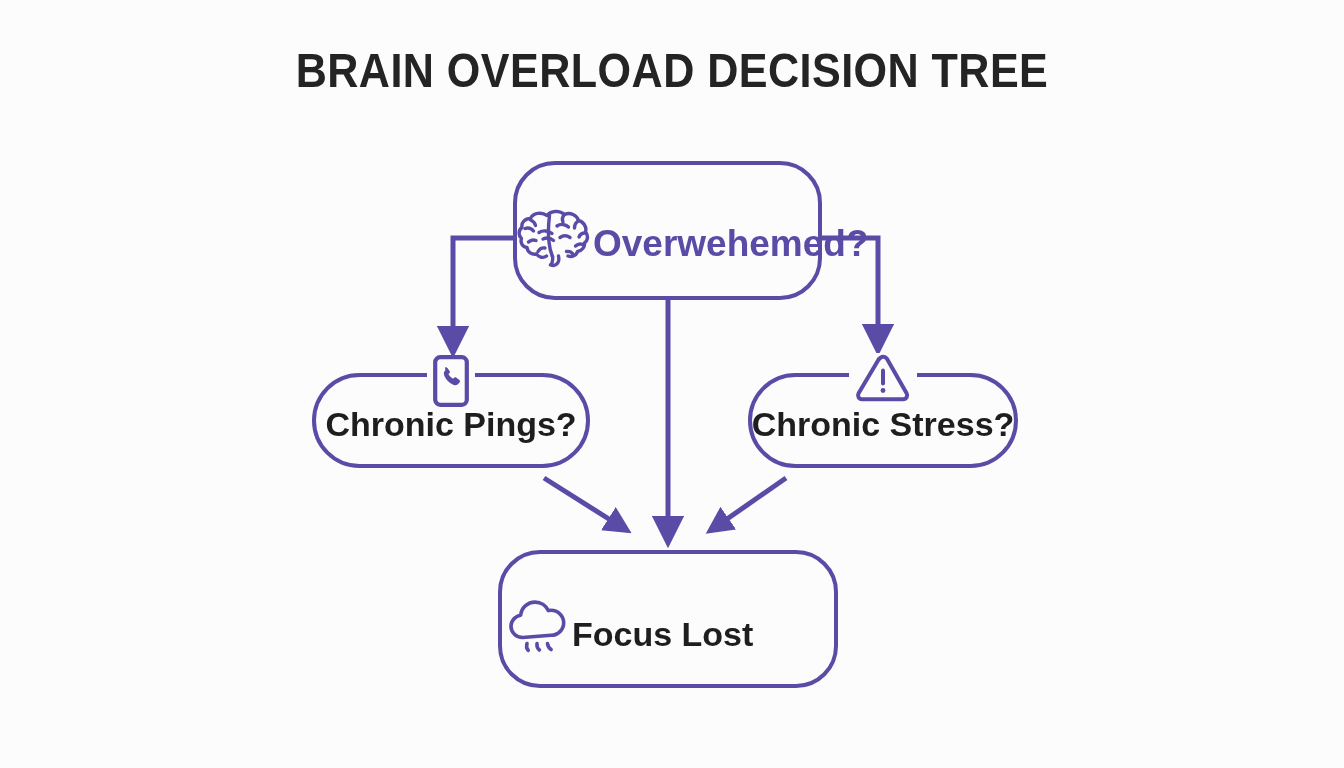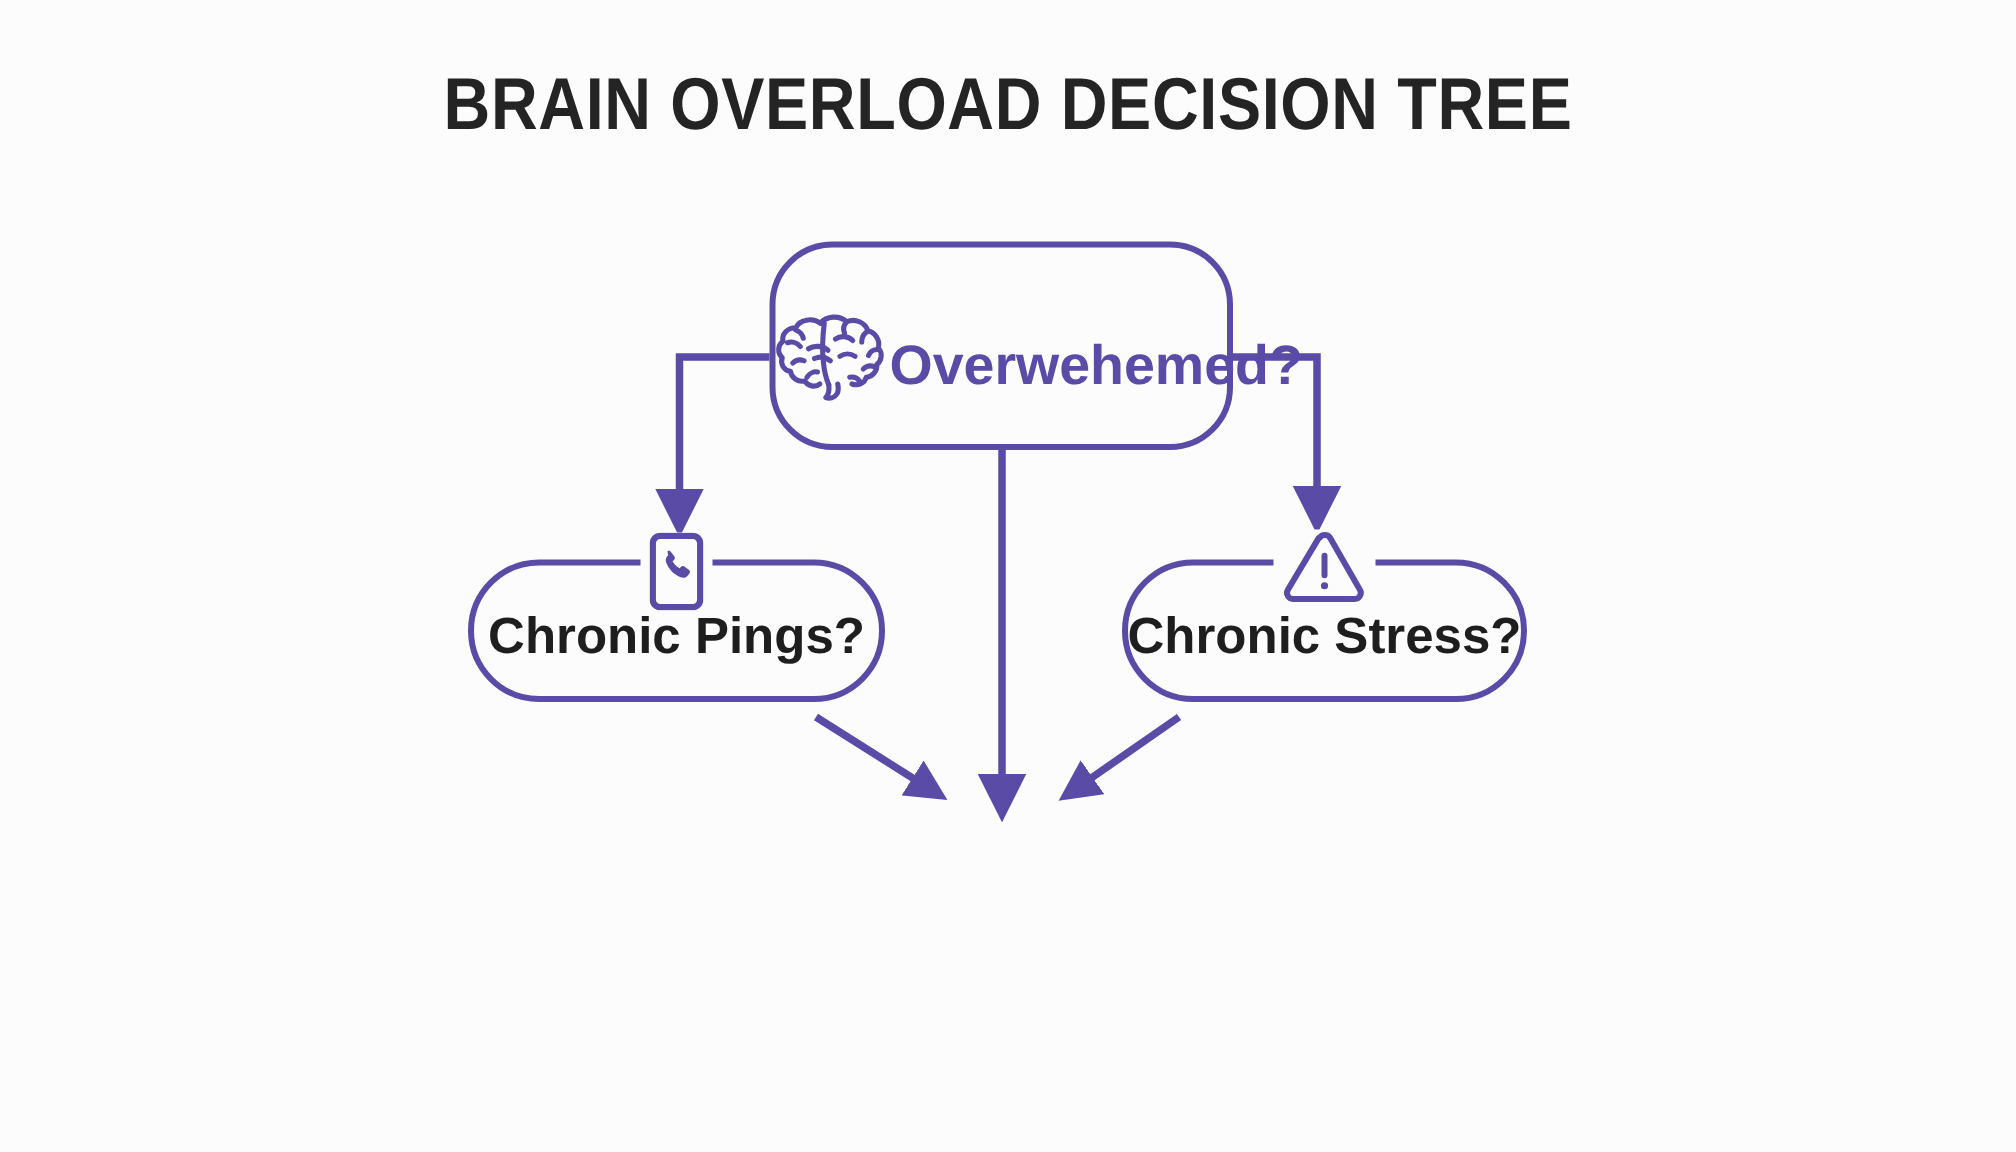--- a/index.html
+++ b/index.html
@@ -226,14 +226,28 @@
       <svg width="56" height="52" viewBox="0 0 56 52" fill="none">
         <path d="M24.2 5.6 3.6 40.2c-1.6 2.7 0.3 6.1 3.4 6.1h41.2
                  c3.1 0 5-3.4 3.4-6.1L31.8 5.6c-1.6-2.6-5.5-2.6-7.1 0z" stroke="#5a4ba6" stroke-width="4" fill="#fcfcfd" stroke-linejoin="round"></path>
         <path d="M28 17.5v13" stroke="#5a4ba6" stroke-width="4" stroke-linecap="round"></path>
         <circle cx="28" cy="37.5" r="2.4" fill="#5a4ba6"></circle>
       </svg>
     </span>
     <span class="node-label">Chronic Stress?</span>
   </div>
 
+  <div class="node" id="node-bottom">
+    <span class="icon">
+      <svg width="70" height="62" viewBox="0 0 70 62" fill="none" stroke="#5a4ba6" stroke-width="3.6" stroke-linecap="round" stroke-linejoin="round">
+        <path d="M20.5 42.5c-6.3 0-11.5-5-11.5-11.2 0-5.6 4.2-10.3 9.7-11.1
+                 0.6-7.3 6.8-13.1 14.4-13.1 5.9 0 11 3.5 13.2 8.5
+                 0.9-0.2 1.8-0.3 2.7-0.3 7 0 12.7 5.6 12.7 12.5
+                 0 6.9-5.7 12.5-12.7 12.5z" fill="none"></path>
+        <path d="M25 48.5c-0.8 2.6-0.4 5 1.2 6.8"></path>
+        <path d="M35 48.5c-0.3 2.7 0.5 5 2.4 6.5"></path>
+        <path d="M45.5 48.5c0.3 2.7 1.6 4.8 3.6 6"></path>
+      </svg>
+    </span>
+    <span class="node-label">Focus Lost</span>
+  </div>
 
 </div>
 
 </body></html>

